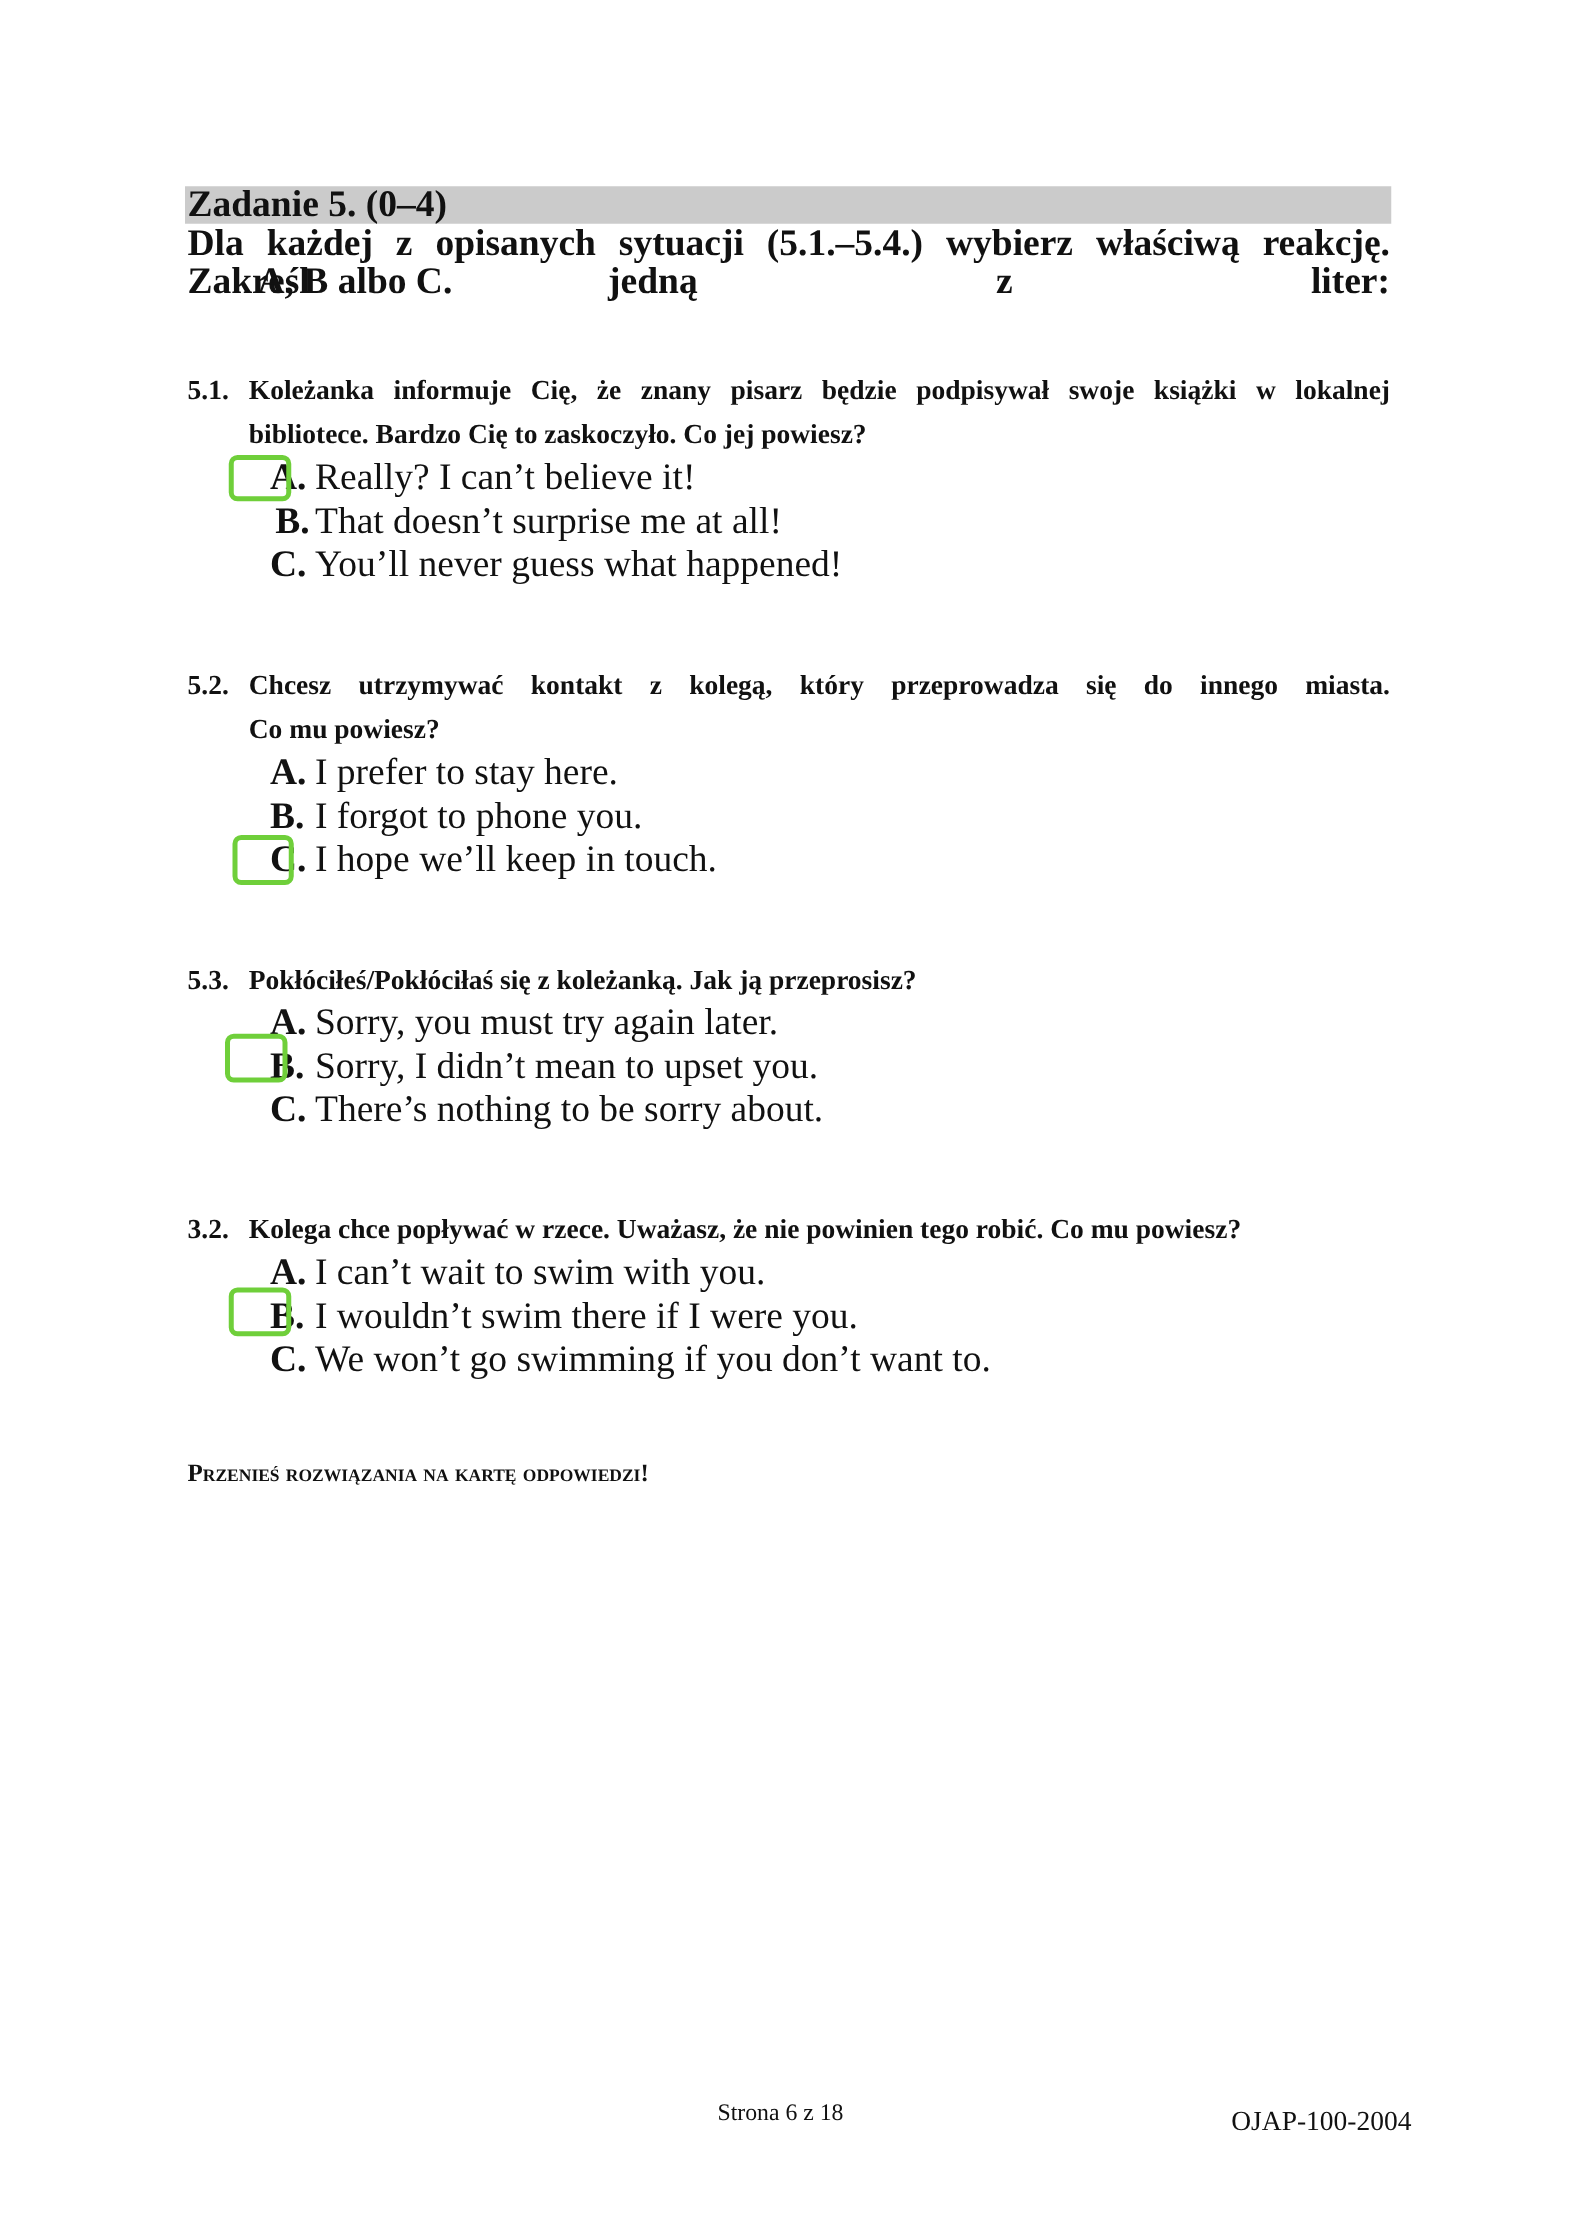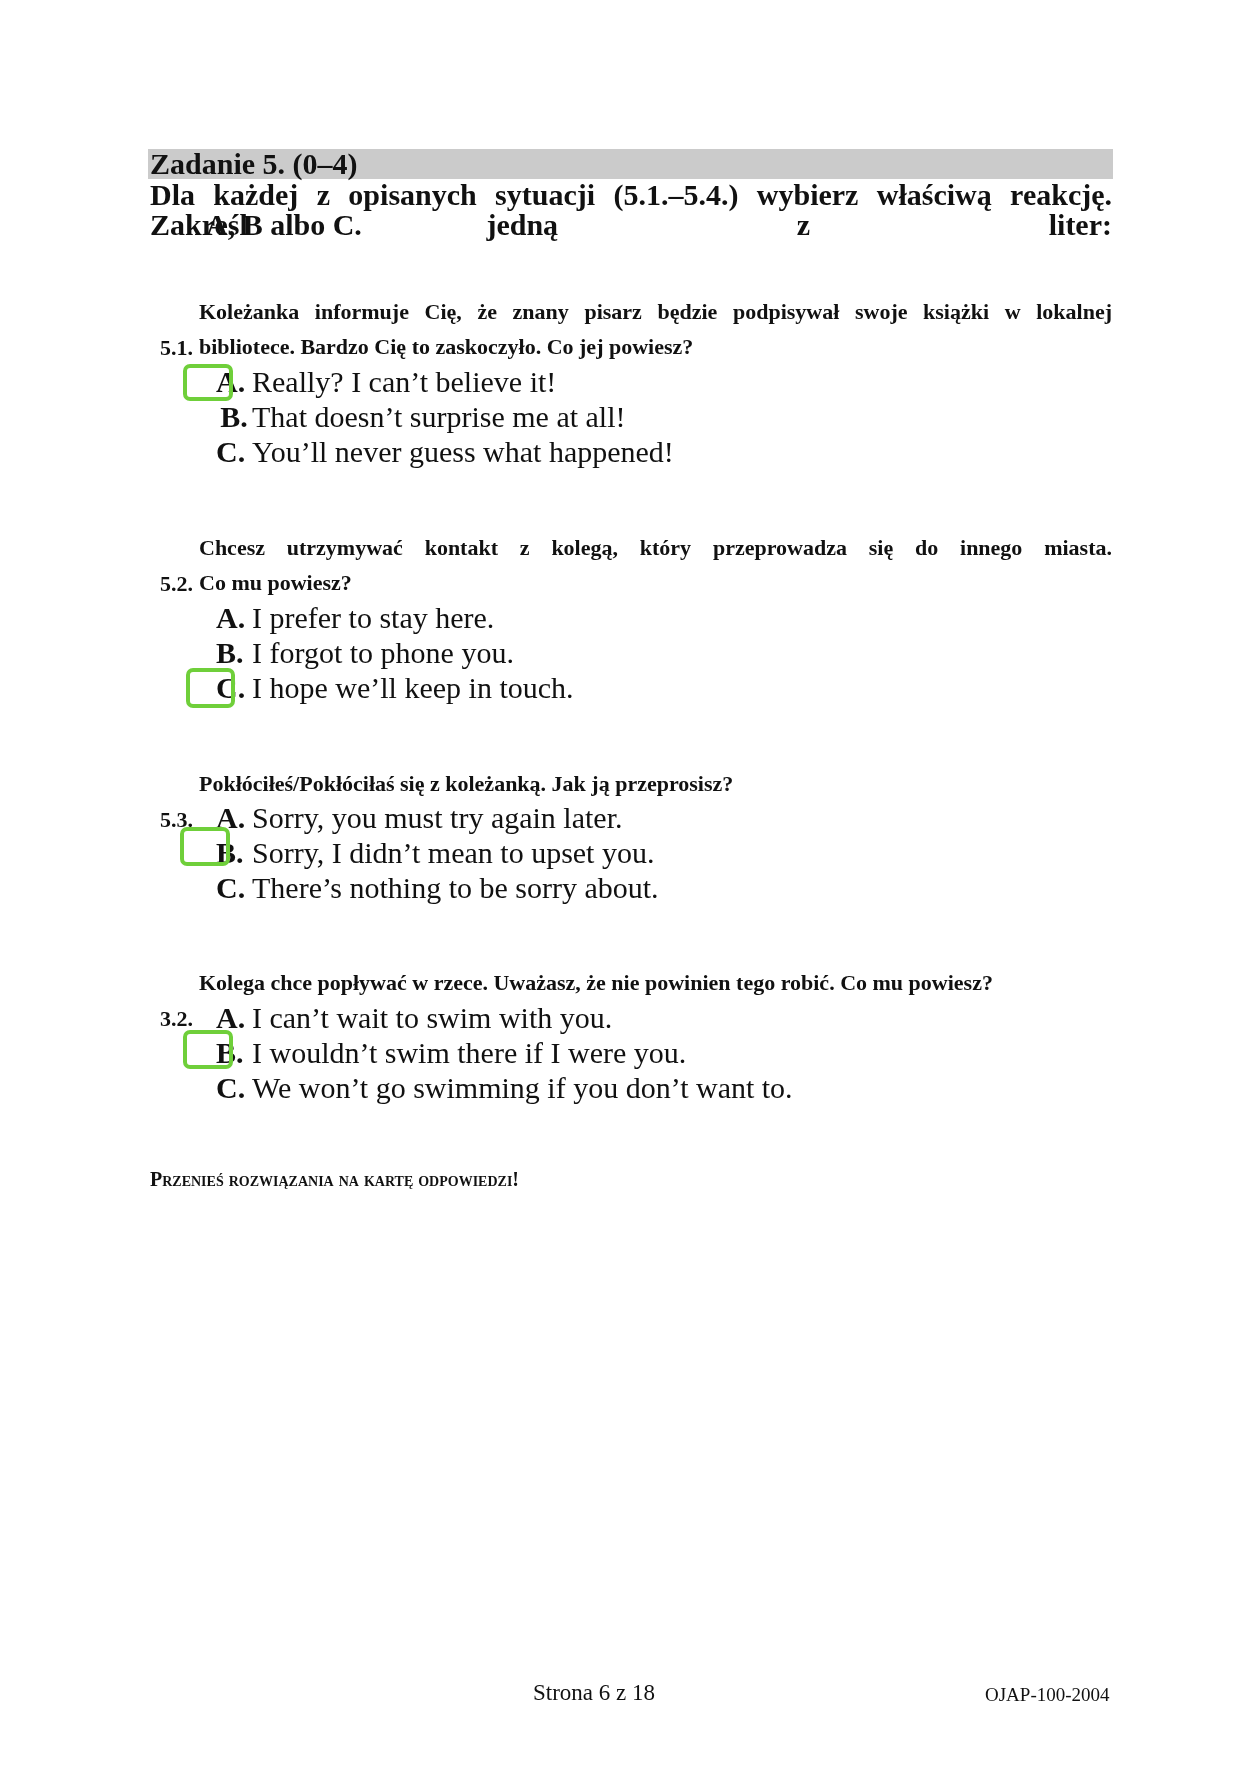--- a/index.html
+++ b/index.html
@@ -3,28 +3,28 @@
 <meta charset="utf-8">
 <style>
   html, body { margin:0; padding:0; background:#ffffff; }
   body { width:1260px; height:1782px; position:relative; overflow:hidden;
          font-family:"Liberation Serif", serif; color:#111; }
   .bold { font-weight:bold; }
   .hdr-bar { position:absolute; left:148px; top:149px; width:965px; height:30px; background:#cbcbcb; }
   .line { position:absolute; font-size:30px; line-height:30px; white-space:nowrap; }
   .instr { left:150px; width:962px; font-weight:bold; }
   .justify { text-align:justify; text-align-last:justify; white-space:normal; }
-  .qnum { position:absolute; left:160px; font-size:22px; line-height:30px; font-weight:bold;margin-top:36px; }
+  .qnum { position:absolute; left:150px; font-size:22px; line-height:30px; font-weight:bold; }
   .qtext { position:absolute; left:199px; font-size:22px; line-height:30px; font-weight:bold; white-space:nowrap; }
   .opt { position:absolute; left:216px; font-size:30px; line-height:30px; white-space:nowrap; }
   .opt .letter { font-weight:bold; display:inline-block; width:36px; }
   .mark { position:absolute; border:4px solid #6fcf3a; border-radius:7px; box-sizing:border-box; }
   .notice { position:absolute; left:150px; top:1168px; font-size:20px; font-weight:bold; font-variant:small-caps; white-space:nowrap; }
-  .footer-page { position:absolute; left:533px; top:1680px; font-size:23px; white-space:nowrap; }
-  .footer-code { position:absolute; left:985px; top:1684px; font-size:19px; white-space:nowrap; font-variant:small-caps; }
+  .footer-page { position:absolute; left:574px; top:1680px; font-size:19px; white-space:nowrap; }
+  .footer-code { position:absolute; left:985px; top:1684px; font-size:22px; white-space:nowrap; font-variant:small-caps; }
 </style>
 </head>
 <body>
 
 <div class="hdr-bar" style="background: rgb(203, 203, 203);"></div>
 <div class="line bold" style="left:150px; top:149px;">Zadanie 5. (0–4)</div>
 <div class="line instr justify" style="top:180px;">Dla każdej z opisanych sytuacji (5.1.–5.4.) wybierz właściwą reakcję. Zakreśl jedną z liter:</div>
 <div class="line bold" style="left:166px; top:210px;margin-left:40px;">A, B albo C.</div>
 
 <section>

